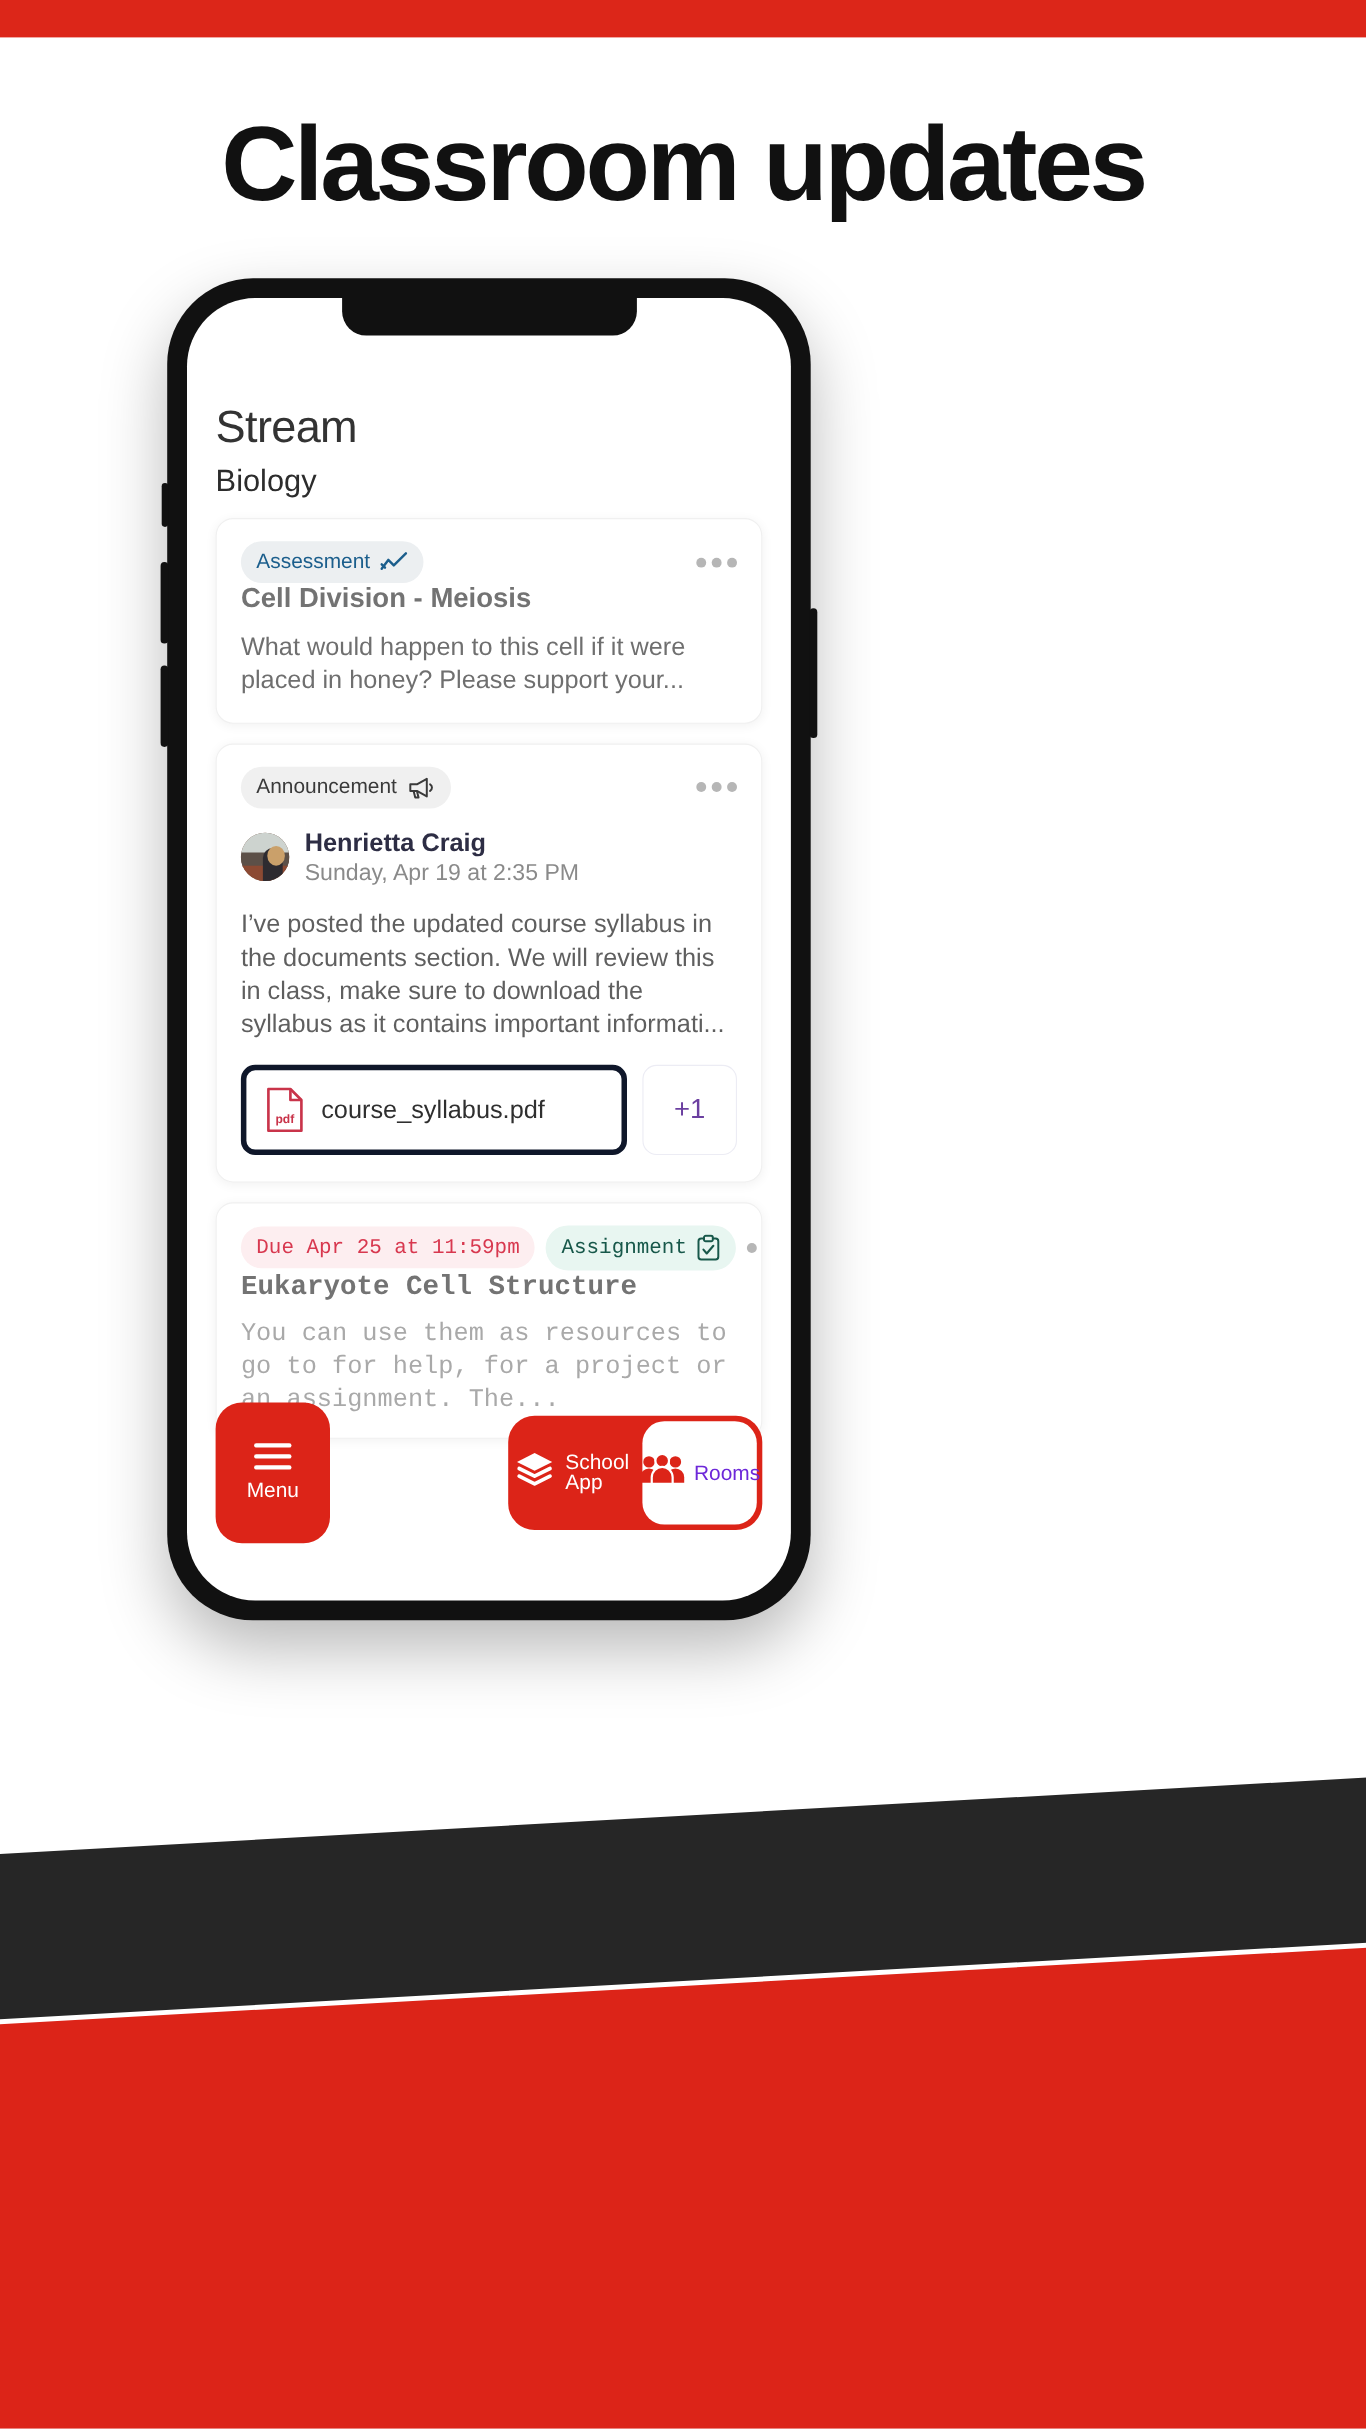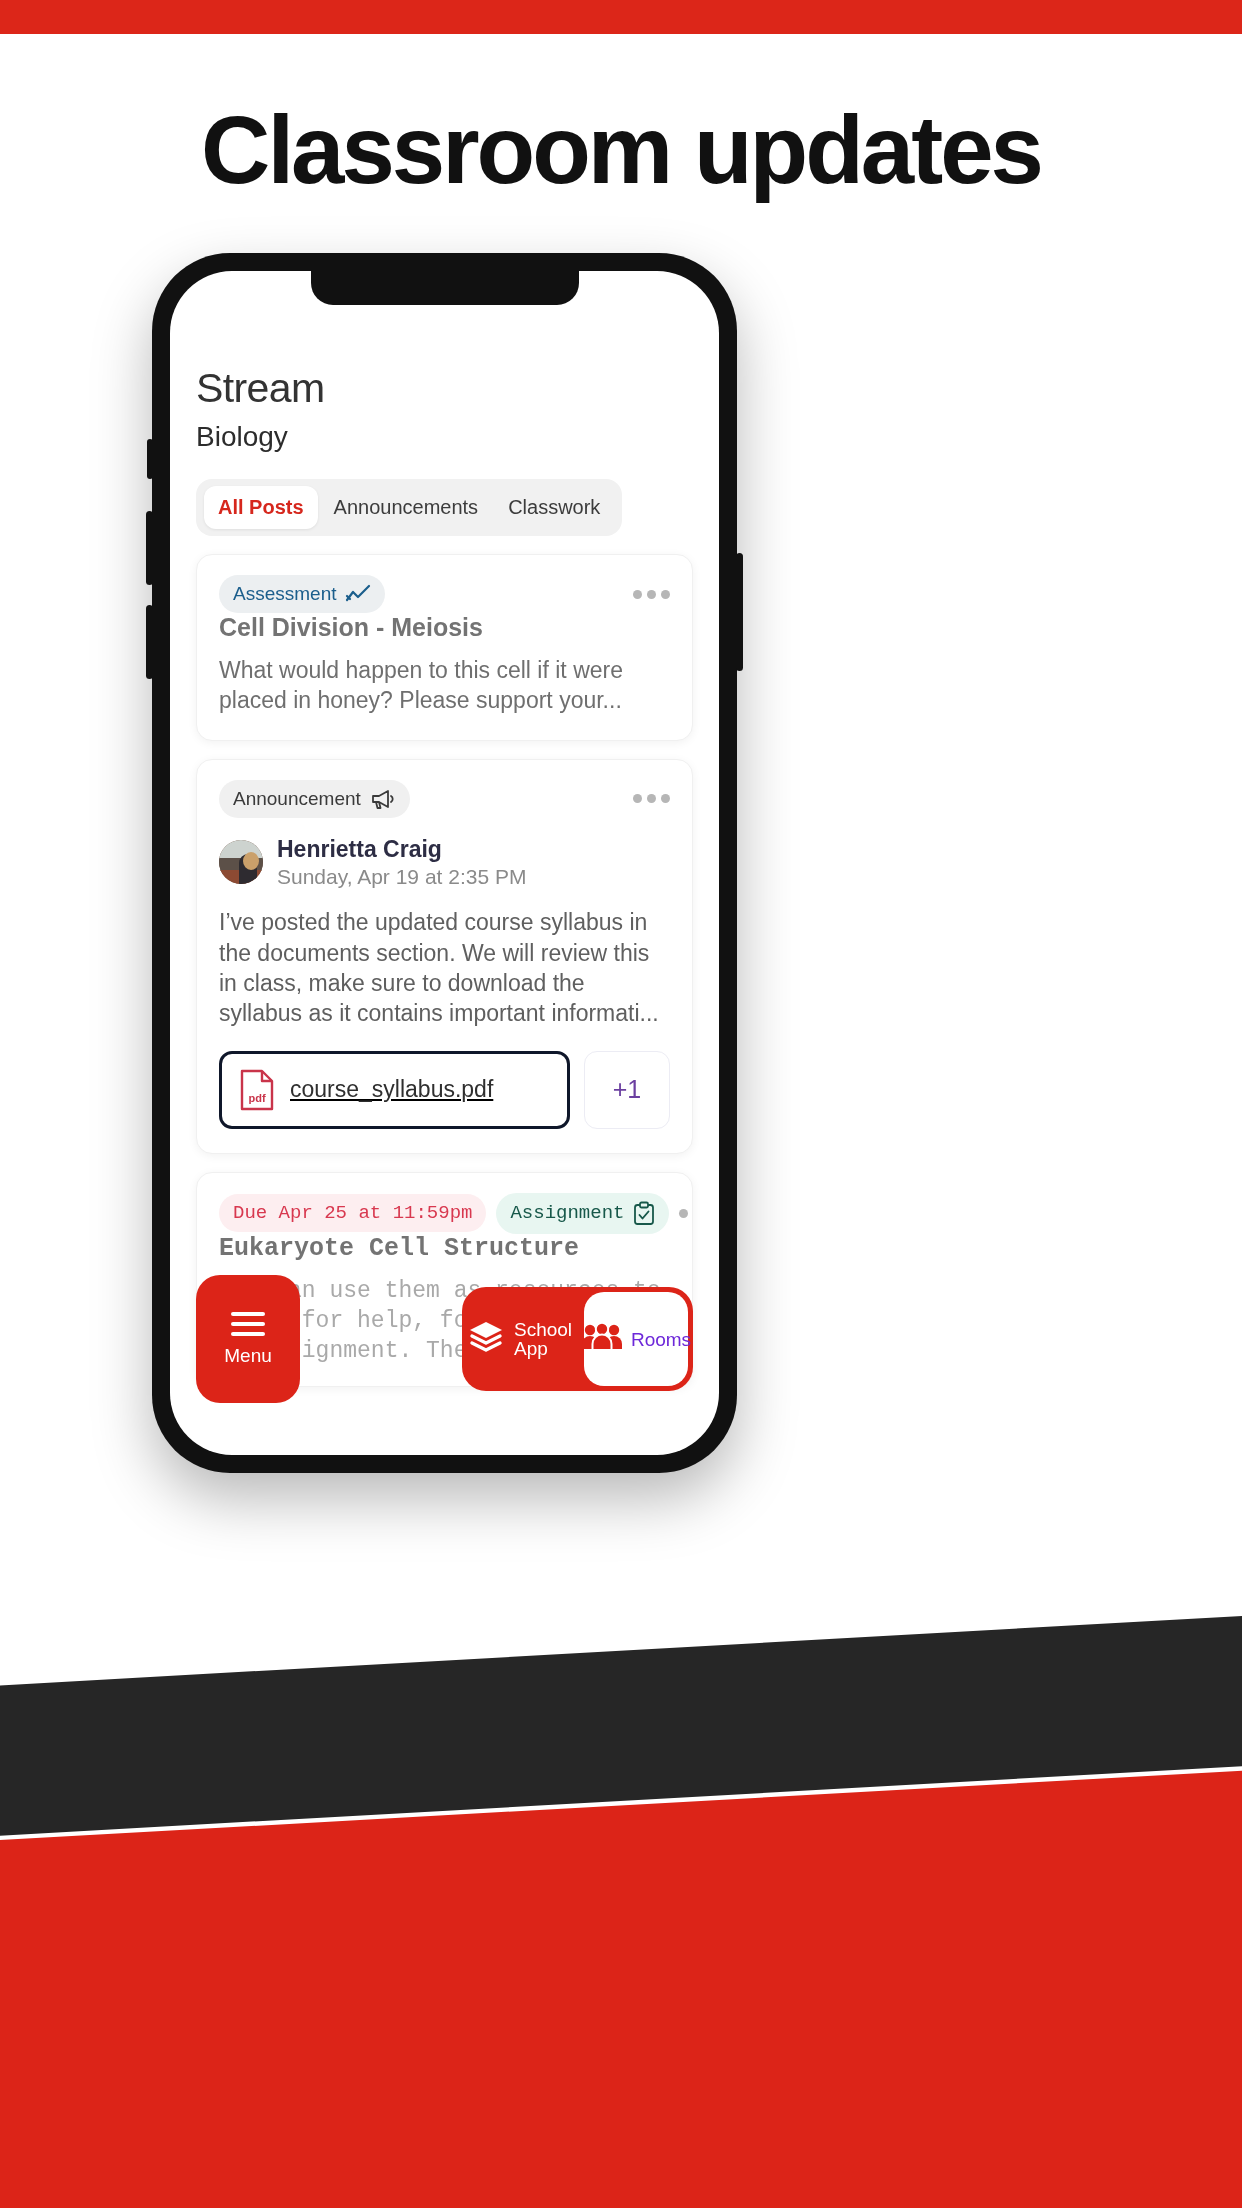--- a/index.html
+++ b/index.html
@@ -235,28 +235,27 @@
 
   
   .attach-row {
     margin-top: 22px;
     display: flex;
     gap: 14px;
     align-items: stretch;
   }
   .attach-chip {
     flex: 1;
-    border: 3px solid #0f172a;
+    border: 5px solid #0f172a;
     border-radius: 13px;
     display: flex;
     align-items: center;
     gap: 16px;
     padding: 15px 18px;
     min-height: 72px;
-    text-decoration: underline;
   }
   .pdf-icon {
     width: 34px; height: 42px;
     flex: 0 0 34px;
     position: relative;
   }
   .attach-name {
     font-size: 23px;
     color: #2f2f2f;
   }
@@ -358,25 +357,20 @@
 
     <div class="screen">
       <div class="notch"></div>
 
       <div class="app">
 
         <div class="page-title">Stream</div>
         <div class="page-subtitle">Biology</div>
 
         
-        <div class="tabbar">
-          <div class="tab active">All Posts</div>
-          <div class="tab">Announcements</div>
-          <div class="tab">Classwork</div>
-        </div>
 
         
         <div class="card">
           <div class="card-top">
             <div class="badge badge-assessment">
               <span>Assessment</span>
               <span>
                 <svg width="26" height="20" viewBox="0 0 26 20" fill="none">
                   <path d="M2 16 L8 8 L13 13 L24 2" stroke="#1b5e8c" stroke-width="2.2" stroke-linecap="round" stroke-linejoin="round"></path>
                   <path d="M2 12 L5 15" stroke="#1b5e8c" stroke-width="2.2" stroke-linecap="round"></path>

